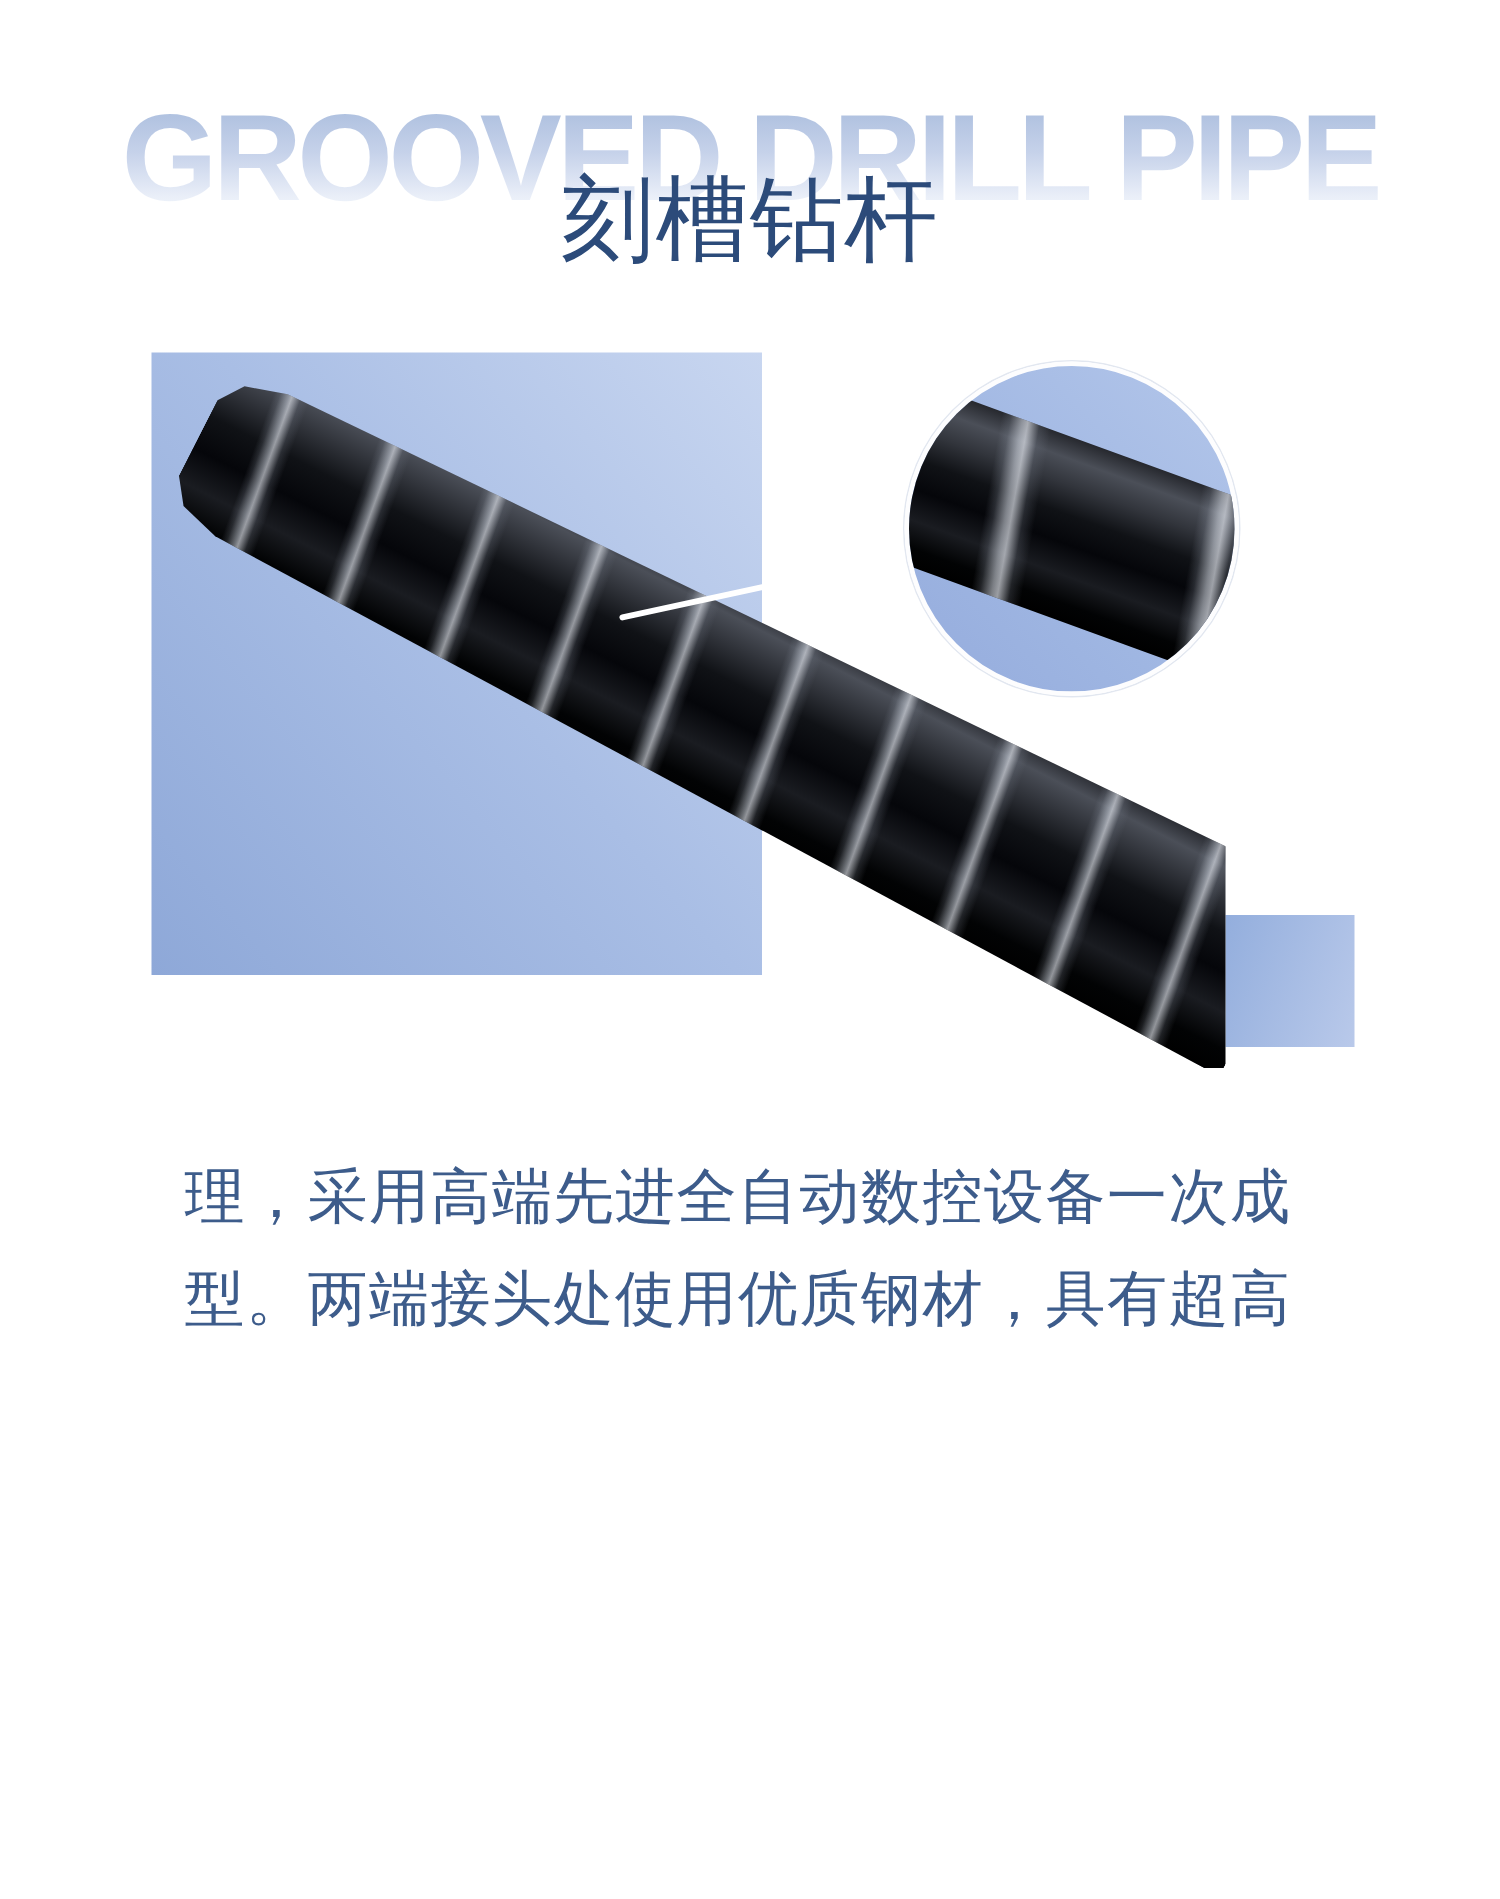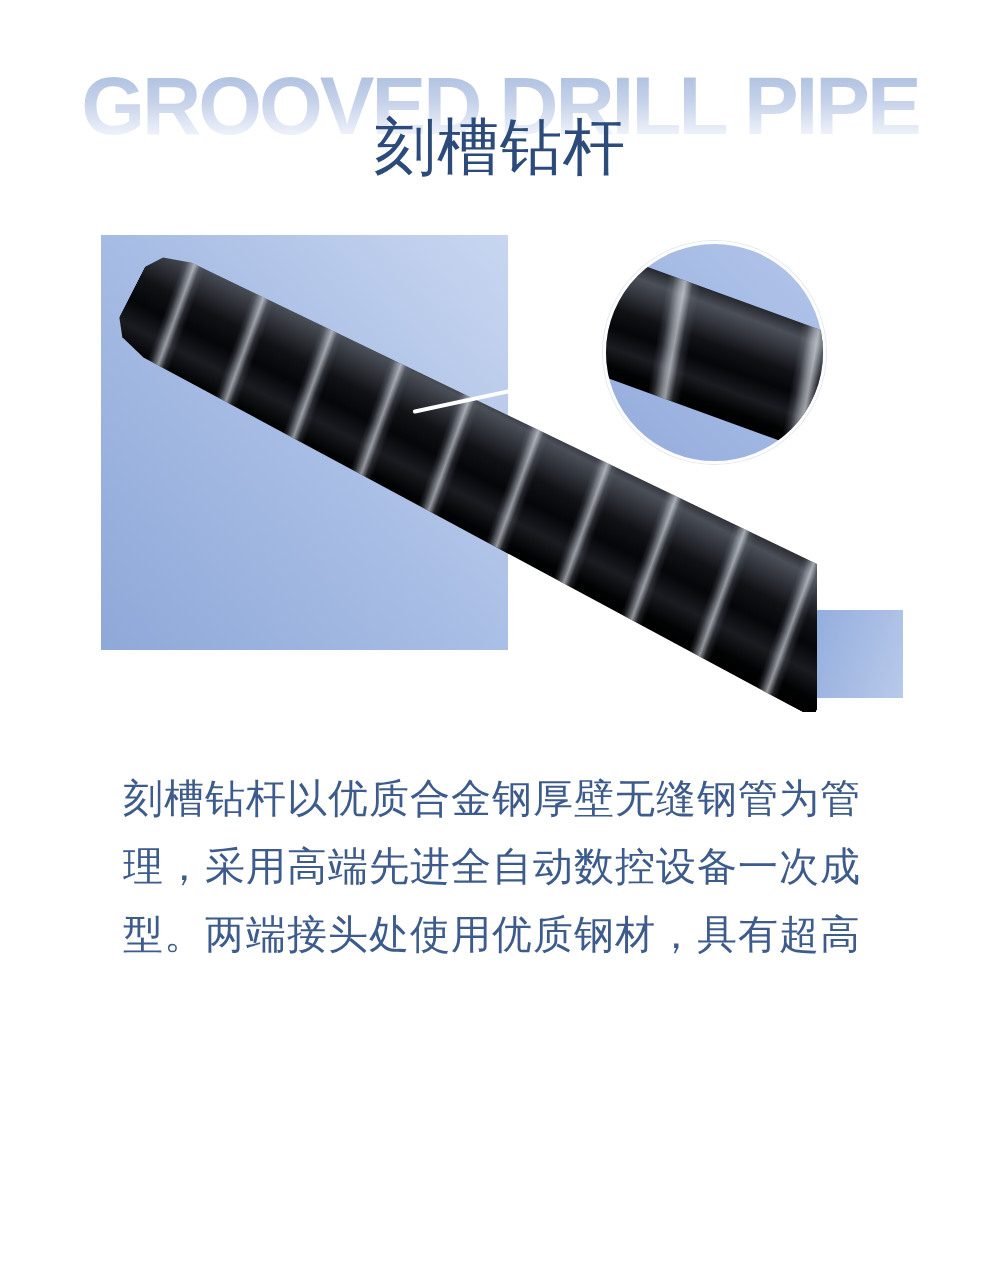--- a/index.html
+++ b/index.html
@@ -143,18 +143,17 @@
     </div>
 
     <div class="callout-line"></div>
 
     <div class="detail-circle">
       <div class="rod-zoom"></div>
     </div>
   </div>
 
   <div class="description">
-    <div class="desc-line">刻槽钻杆以优质合金钢厚壁无缝钢管为管</div>
     <div class="desc-line">理，采用高端先进全自动数控设备一次成</div>
     <div class="desc-line">型。两端接头处使用优质钢材，具有超高</div>
   </div>
 
 </div>
 
 </body></html>

